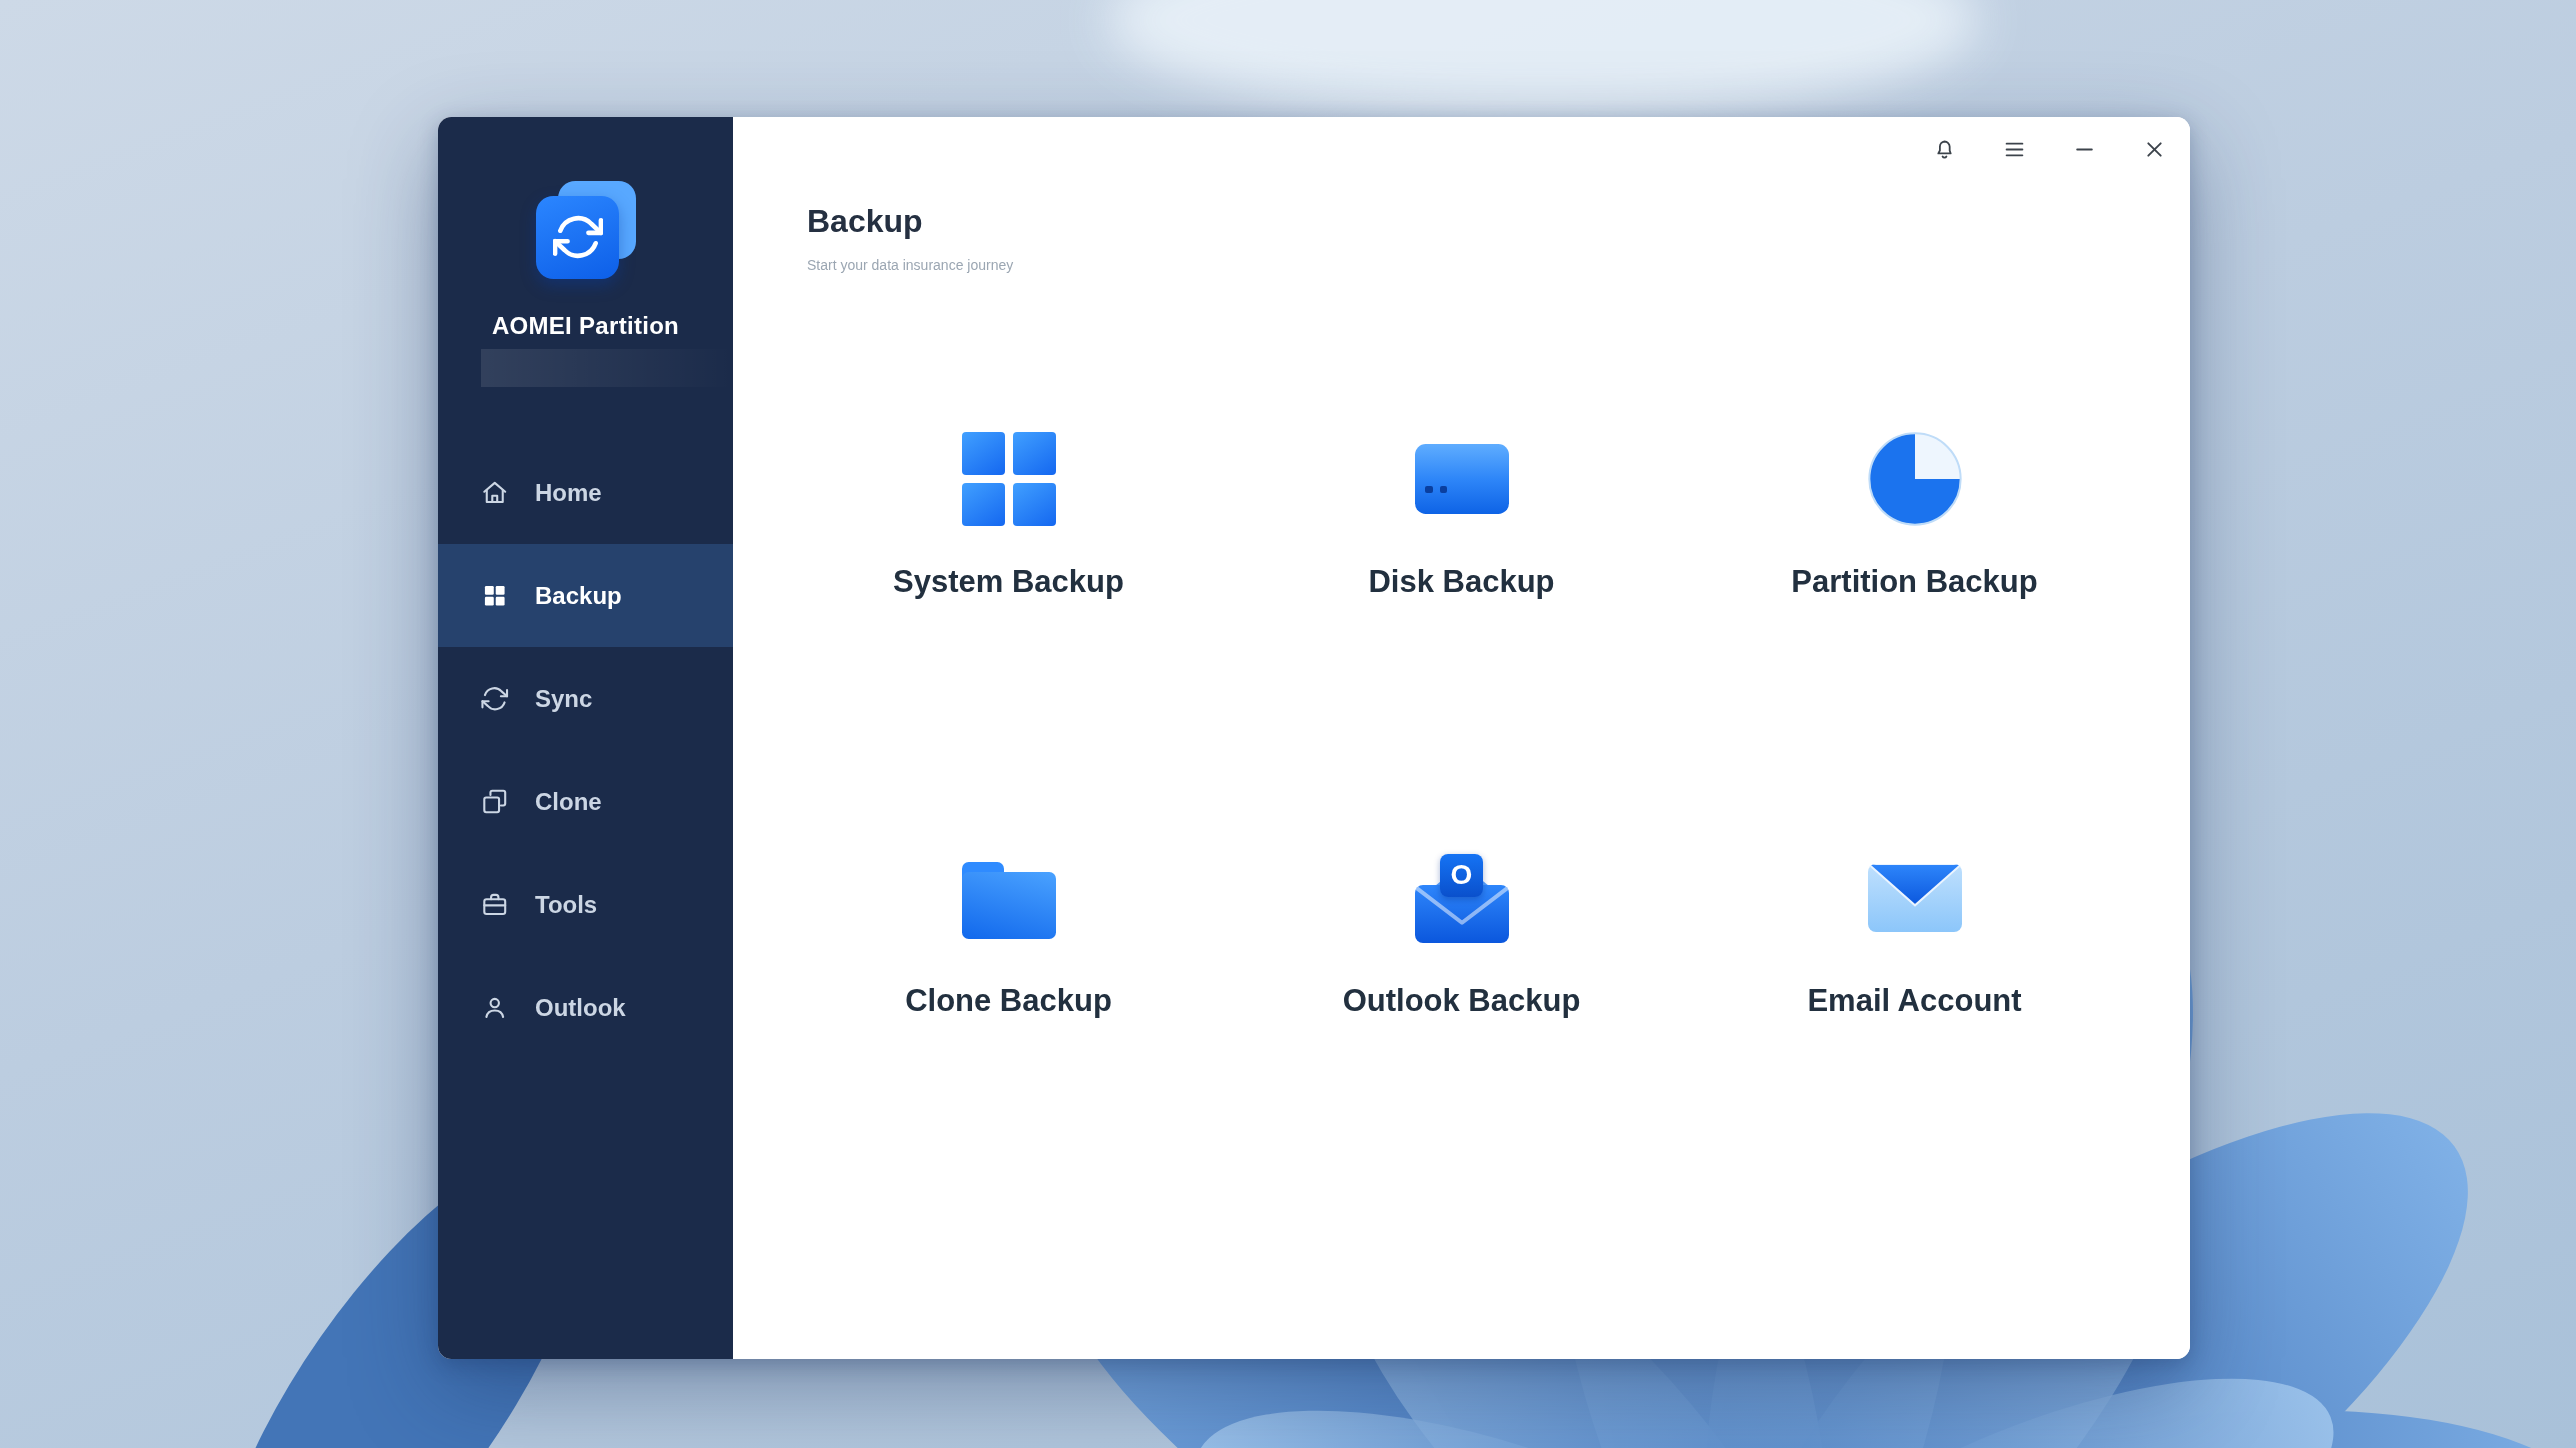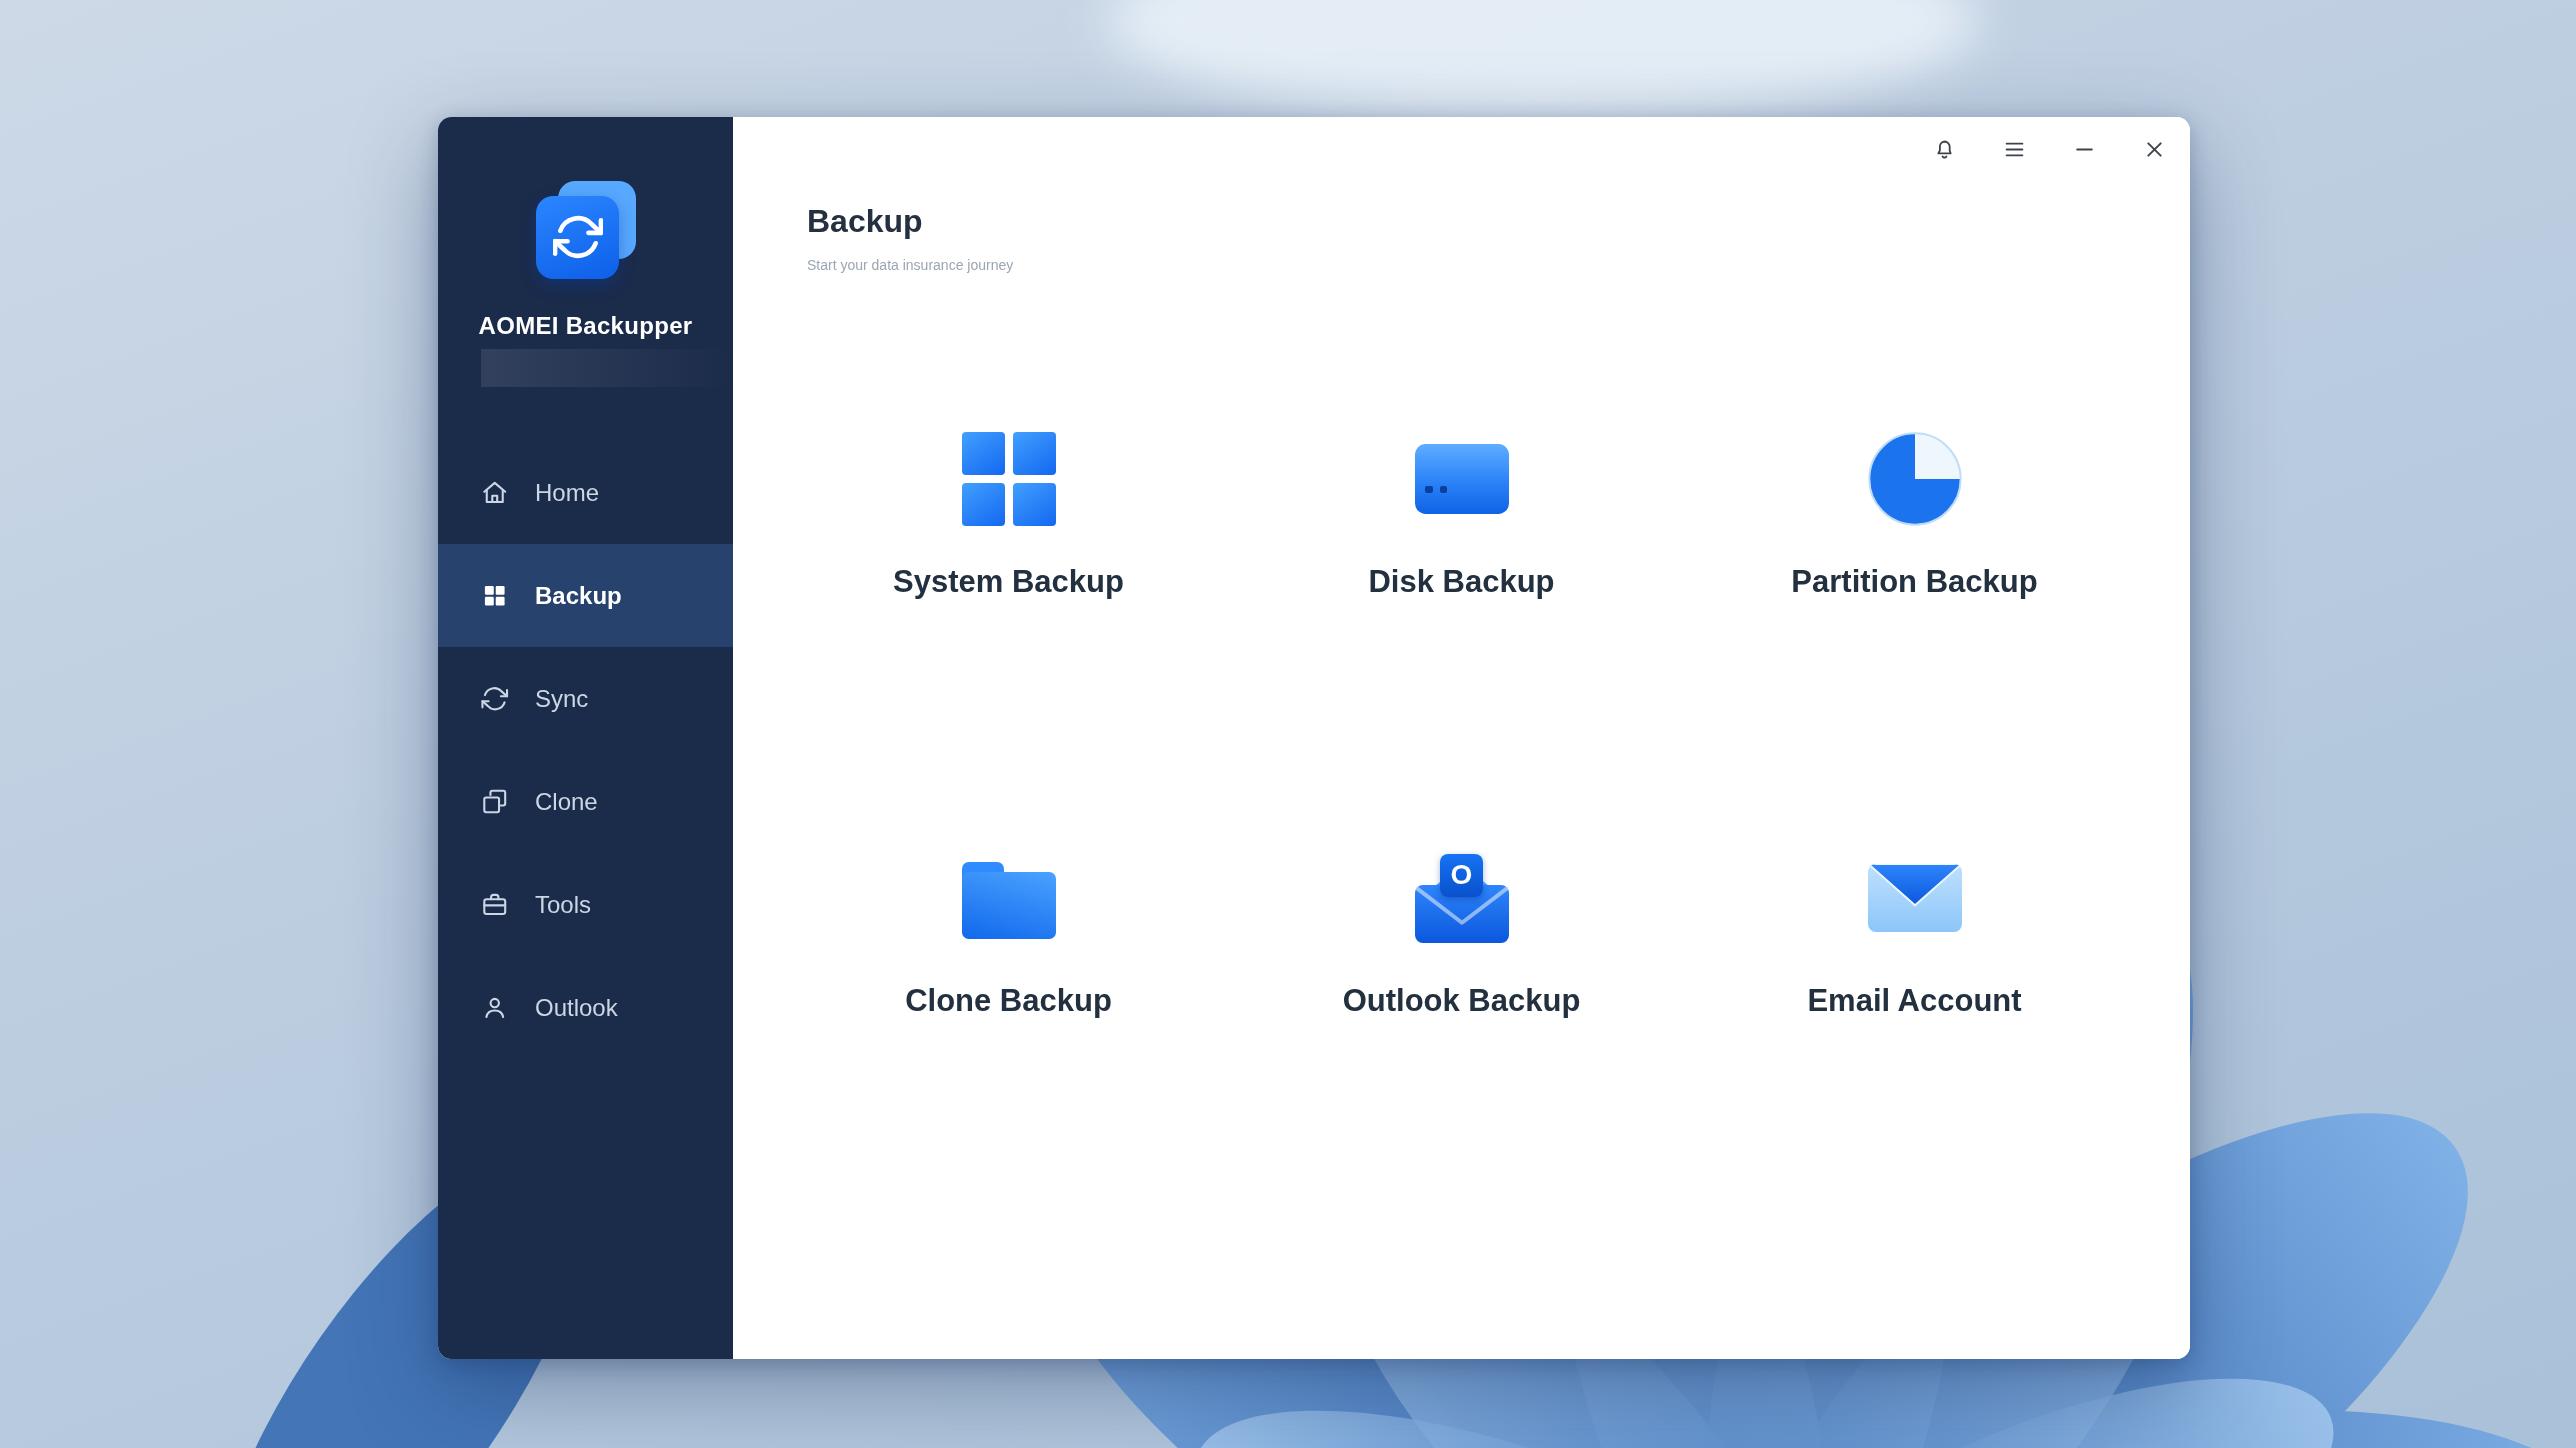--- a/index.html
+++ b/index.html
@@ -50,21 +50,21 @@
     font-size: 24px; font-weight: 700; letter-spacing: 0.3px; line-height: 29px;
   }
   .logo-highlight {
     height: 38px; margin-top: 9.4px; margin-left: 43px;
     background: linear-gradient(90deg, rgba(255,255,255,.10) 0%, rgba(255,255,255,.03) 70%, rgba(255,255,255,0) 100%);
   }
   .nav { margin-top: 54px; }
   .nav-item {
     height: 103px; display: flex; align-items: center;
     padding-left: 42px; gap: 25.5px;
-    font-size: 24px; color: #ccd6e4; cursor: pointer;
+    font-size: 24px; color: #ccd6e4; cursor: pointer; font-weight: bold;
   }
   .nav-item.active { background: #26426d; color: #ffffff; font-weight: 700; }
   .nav-icon { width: 29.5px; height: 29.5px; flex: 0 0 29.5px; }
   .nav-icon svg { width: 29.5px; height: 29.5px; display: block; }
 
   
   .main { position: absolute; left: 295px; right: 0; top: 0; bottom: 0; background: #fff; }
   .page-header { position: absolute; left: 74px; top: 86px; }
   .page-title { font-size: 32px; font-weight: 700; color: #253041; }
   .page-subtitle { margin-top: 17.4px; font-size: 14px; color: #9ba6b2; }
@@ -184,21 +184,21 @@
     <div class="logo">
       <div class="logo-back"></div>
       <div class="logo-front">
         <svg viewBox="0 0 24 24" fill="none" stroke="#ffffff" stroke-width="2.2" stroke-linecap="round" stroke-linejoin="round">
           <polyline points="23 4 23 10 17 10"></polyline>
           <polyline points="1 20 1 14 7 14"></polyline>
           <path d="M3.51 9a9 9 0 0 1 14.85-3.36L23 10M1 14l4.64 4.36A9 9 0 0 0 20.49 15"></path>
         </svg>
       </div>
     </div>
-    <div class="logo-title">AOMEI Backupper</div>
+    <div class="logo-title">AOMEI Partition</div>
     <div class="logo-highlight"></div>
 
     <div class="nav">
 
       <div class="nav-item">
         <span class="nav-icon">
           <svg viewBox="0 0 24 24" fill="none" stroke="currentColor" stroke-width="1.7" stroke-linecap="round" stroke-linejoin="round">
             <path d="M3.5 11.2 12 4l8.5 7.2"></path>
             <path d="M5.5 10v9.5h13V10"></path>
             <path d="M10 19.5v-5h4v5"></path>

